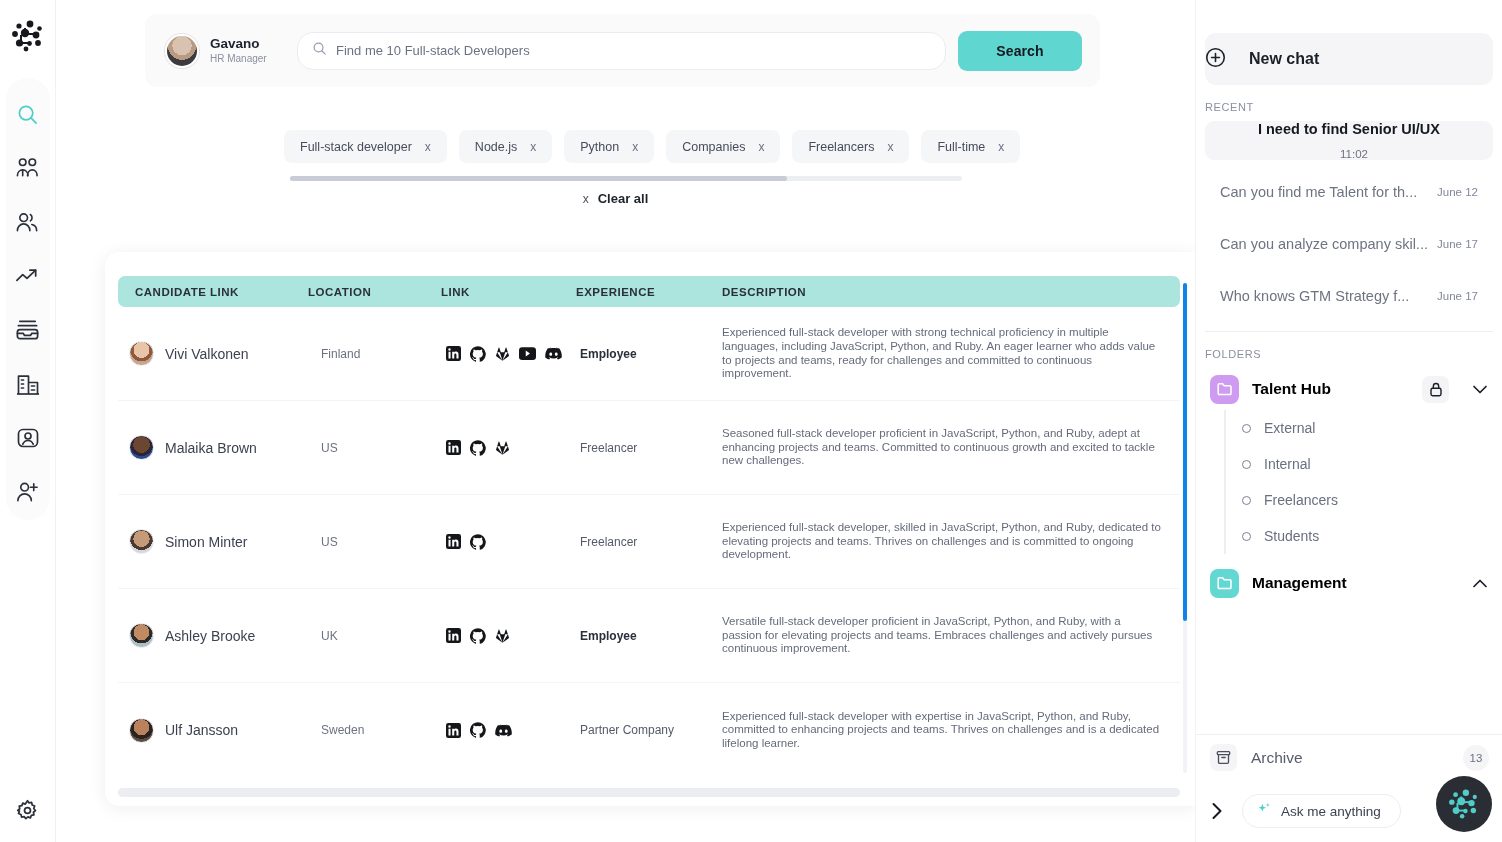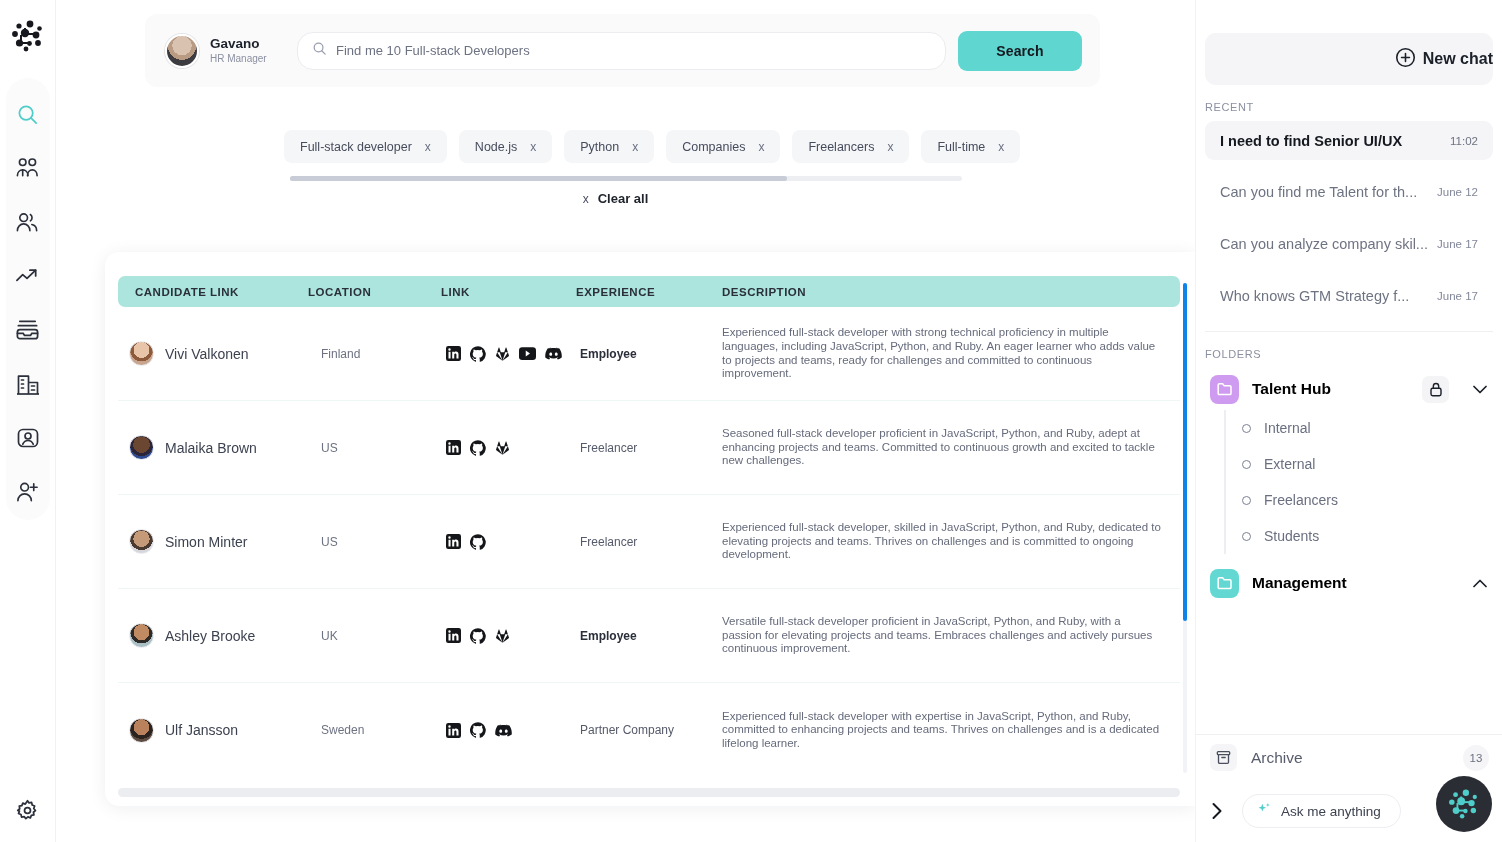--- a/index.html
+++ b/index.html
@@ -165,32 +165,32 @@
     background: #ebedf0; border-radius: 5px;
   }
 
   
   .right {
     position: absolute; right: 0; top: 0; width: 307px; height: 842px;
     background: #ffffff; border-left: 1px solid #f1f2f4;
   }
   .newchat {
     margin: 33px 9px 0; height: 52px; background: #f5f5f7; border-radius: 11px;
-    display: flex; align-items: center; justify-content: flex-end; gap: 7px;
+    display: flex; align-items: center; justify-content: flex-start; gap: 23px;
     cursor: pointer; font-size: 16px; font-weight: 600; color: #1b2029;
   }
   .sect-label {
     margin: 16px 0 8px 9px; font-size: 11px; letter-spacing: .6px;
     color: #8b90a0; font-weight: 400;
   }
   .chat-item {
     margin: 0 9px; height: 39px; border-radius: 9px; display: flex; align-items: center;
     justify-content: space-between; padding: 0 15px; cursor: pointer;
   }
-  .chat-item.sel { background: #f5f5f7; }
+  .chat-item.sel { background: #f5f5f7; flex-direction: column; }
   .chat-title { font-size: 14.5px; color: #6e7382; white-space: nowrap; overflow: hidden; }
   .chat-item.sel .chat-title { color: #14181f; font-weight: 700; }
   .chat-time { font-size: 11.5px; color: #82879a; flex: none; margin-left: 10px; }
   .chat-item.sel .chat-time { color: #6e7382; }
   .divider { margin: 16px 9px 0; height: 1px; background: #eeeff1; }
 
   .folder-row {
     display: flex; align-items: center; gap: 13px; padding: 0 12px 0 14px;
     height: 42px; cursor: pointer;
   }
@@ -564,25 +564,25 @@
       </span>
       <span class="chev">
         <svg width="14" height="9" viewBox="0 0 14 9" fill="none" stroke="#1b2029" stroke-width="1.7" stroke-linecap="round" stroke-linejoin="round">
             <path d="M1 1.5 7 7.5 13 1.5"></path>
           </svg>
       </span>
     </div>
     <div class="sub-wrap">
       <div class="sub-item">
         <span class="sub-dot"></span>
-        <span class="sub-label">Internal</span>
+        <span class="sub-label">External</span>
       </div>
       <div class="sub-item">
         <span class="sub-dot"></span>
-        <span class="sub-label">External</span>
+        <span class="sub-label">Internal</span>
       </div>
       <div class="sub-item">
         <span class="sub-dot"></span>
         <span class="sub-label">Freelancers</span>
       </div>
       <div class="sub-item">
         <span class="sub-dot"></span>
         <span class="sub-label">Students</span>
       </div>
     </div>

